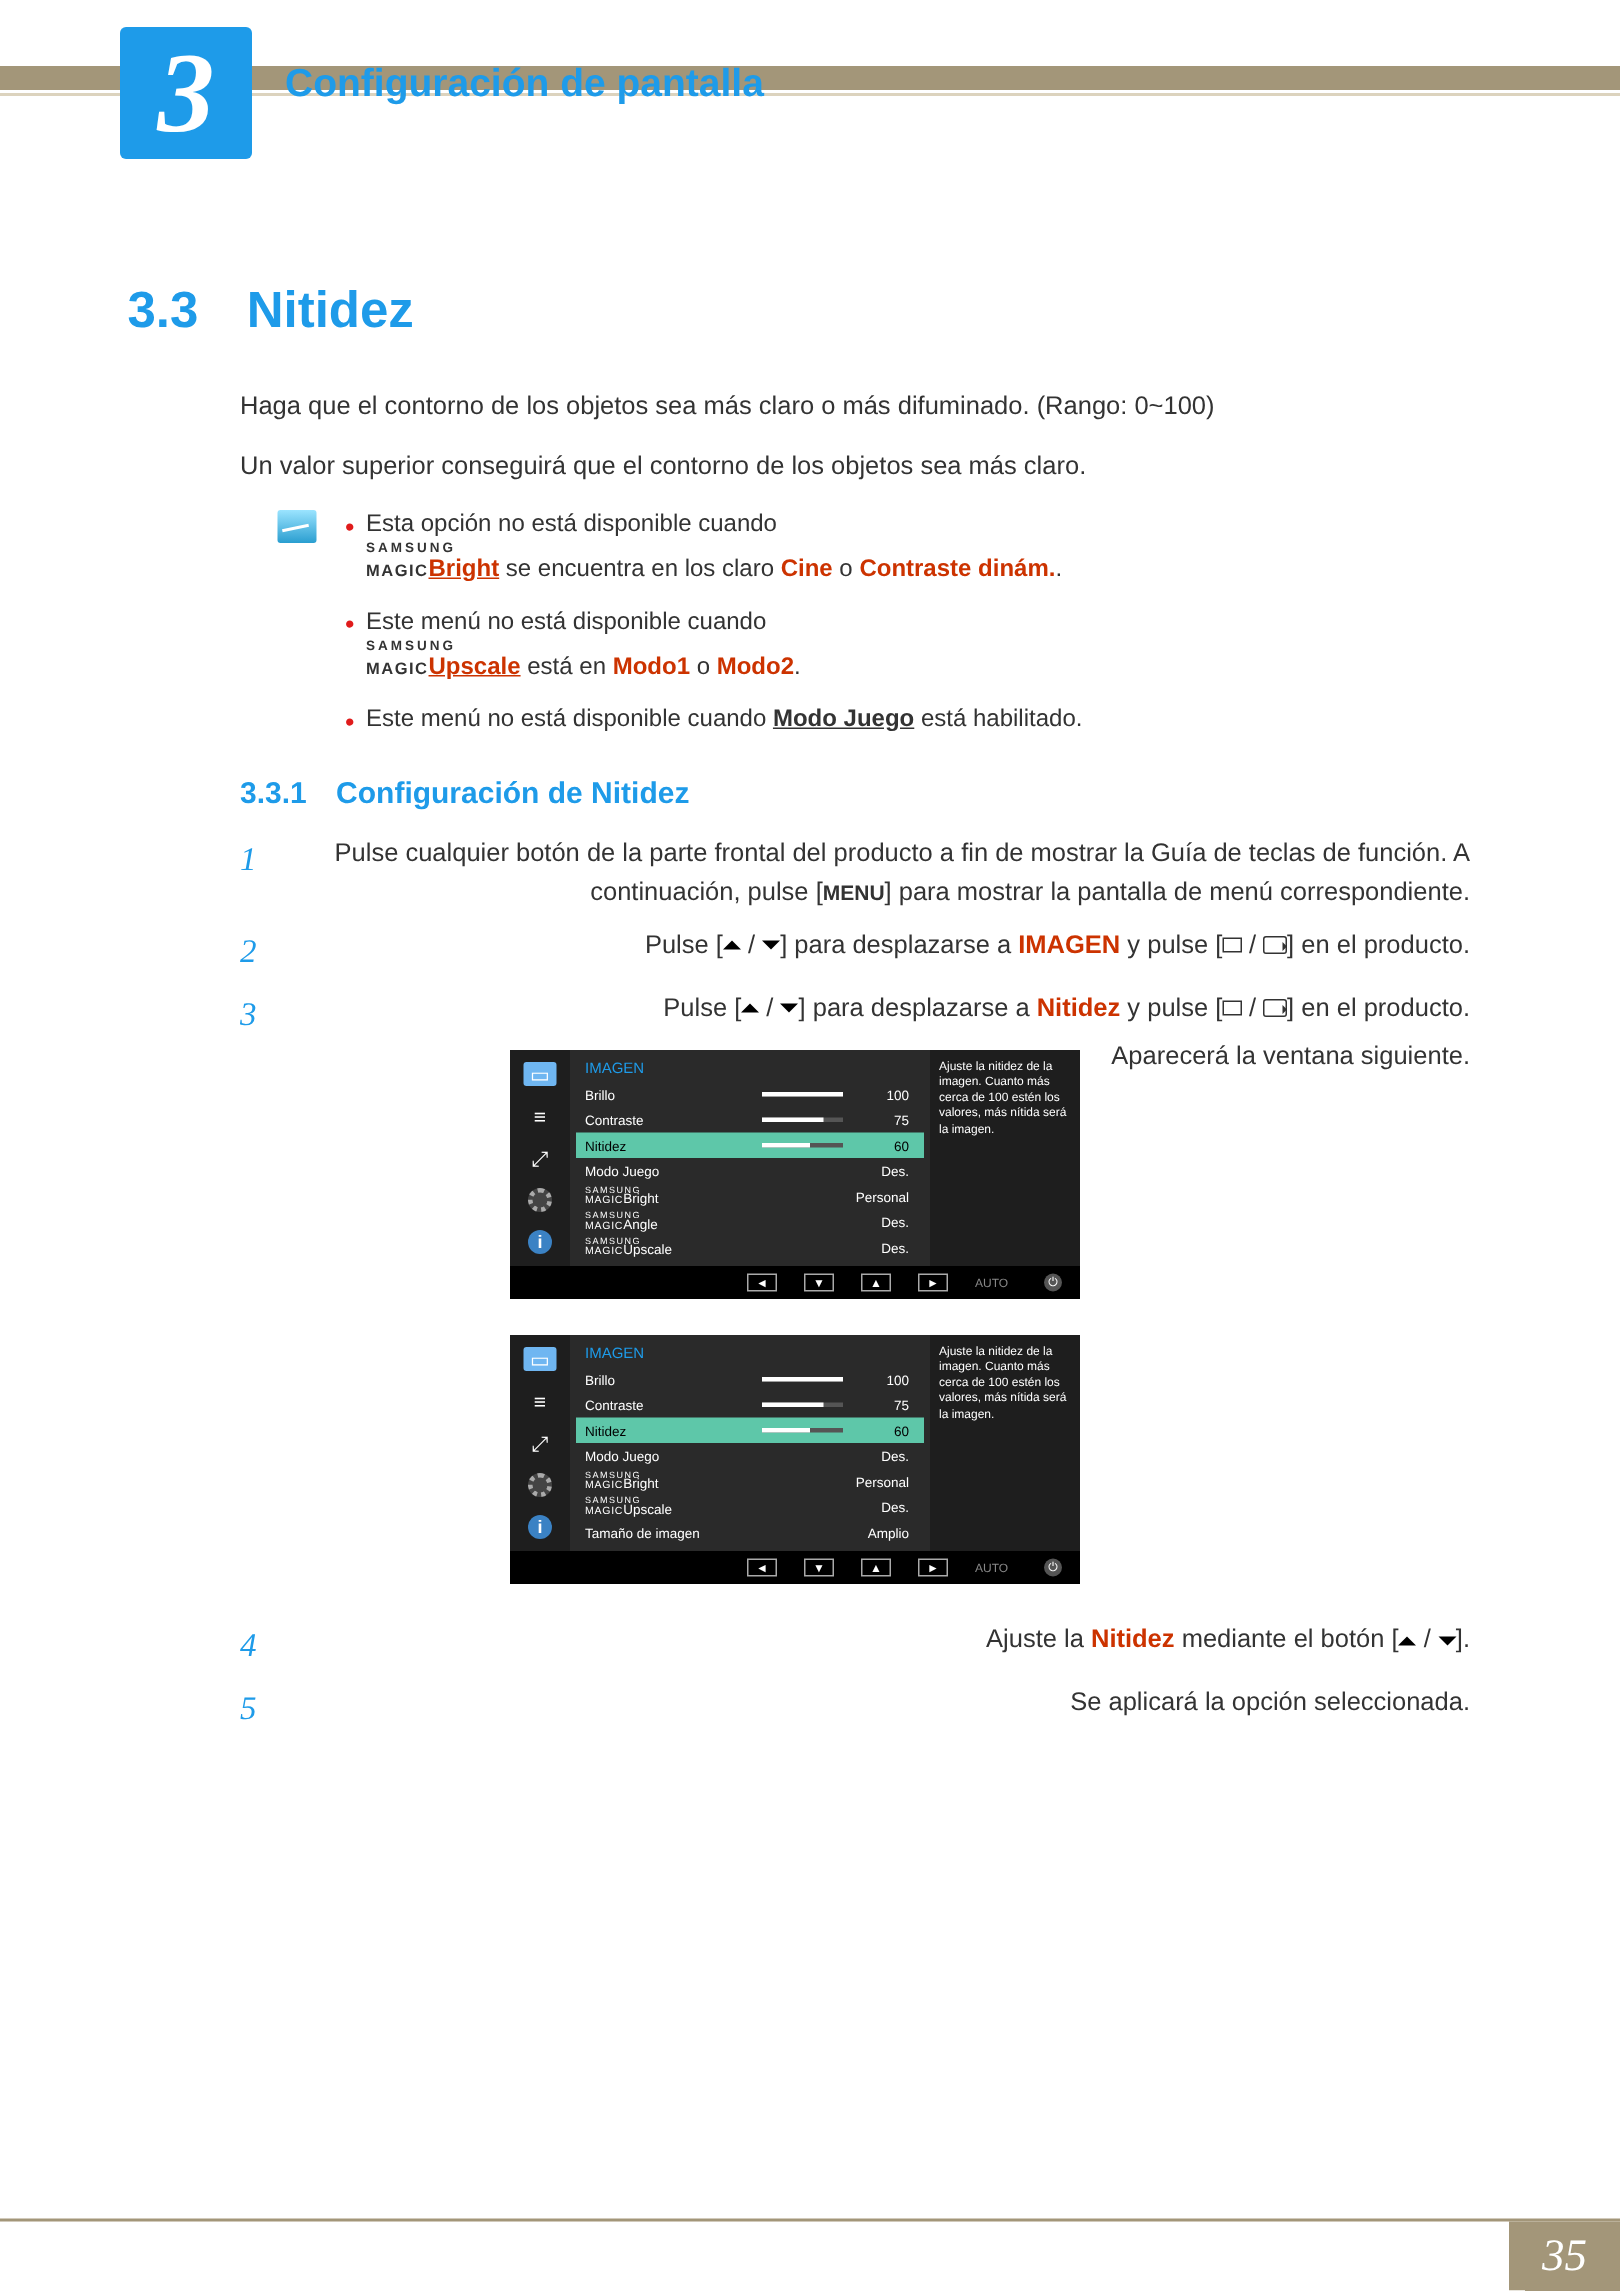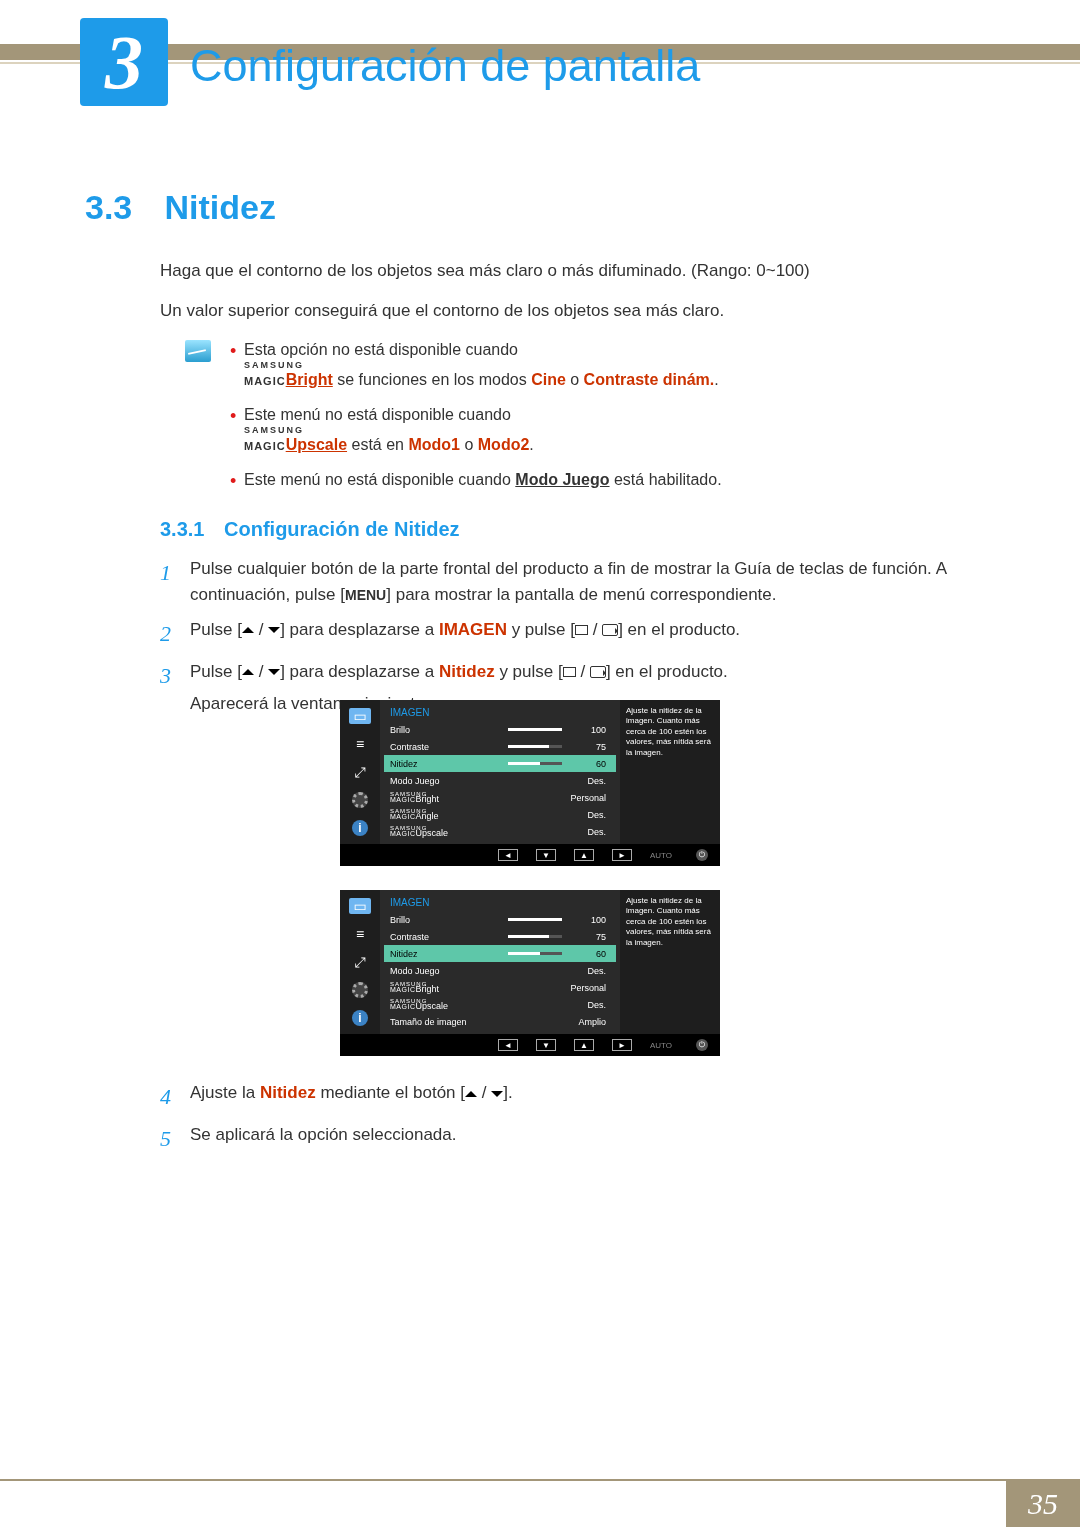--- a/index.html
+++ b/index.html
@@ -31,22 +31,22 @@
     font-weight: bold;
     text-align: center;
     line-height: 88px;
     font-style: italic;
     font-family: "Times New Roman", serif;
   }
   .chapter-title {
     position: absolute;
     top: 40px; left: 190px;
     color: #1e9be9;
-    font-size: 45px;
-    font-weight: 400;
+    font-size: 26px;
+    font-weight: 700;
   }
   .section { position: absolute; left: 85px; right: 85px; }
   .section-num {
     color: #1e9be9; font-size: 34px; font-weight: bold; display: inline-block; width: 75px;
   }
   .section-title {
     color: #1e9be9; font-size: 34px; font-weight: bold;
   }
   .body-text { position: absolute; left: 160px; right: 100px; font-size: 17px; color: #333; line-height: 1.5; }
   .note-icon {
@@ -58,21 +58,21 @@
   .note-list { position: absolute; left: 230px; right: 100px; font-size: 16px; color: #333; line-height: 1.55; }
   .note-list li { margin-bottom: 10px; list-style: none; padding-left: 14px; position: relative; }
   .note-list li::before { content: "•"; position: absolute; left: 0; color: #e01b1b; font-size: 18px; }
   .hl { color: #cc3300; font-weight: bold; }
   .uline { text-decoration: underline; }
   .sub-h { position: absolute; left: 160px; color: #1e9be9; font-size: 20px; font-weight: bold; }
   .sub-h .n { margin-right: 14px; }
   .steps { position: absolute; left: 160px; right: 100px; }
   .step { display: flex; margin-bottom: 8px; font-size: 17px; line-height: 1.55; }
   .step .num { width: 30px; flex: none; color: #1e9be9; font-style: italic; font-size: 22px; font-family: "Times New Roman", serif; }
-  .step .txt { flex: 1; }
+  .step .txt { flex: 1; text-align: right; }
   .tri-up, .tri-down, .tri-left, .tri-right { display:inline-block;width:0;height:0;vertical-align:middle;}
   .tri-up{border:6px solid transparent;border-bottom-color:#000;transform:translateY(-3px);}
   .tri-down{border:6px solid transparent;border-top-color:#000;transform:translateY(3px);}
   .menu-kw{font-weight:bold;font-size:14px;}
   .rect-ico{display:inline-block;width:13px;height:10px;border:1.5px solid #333;vertical-align:middle;}
   .ret-ico{display:inline-block;width:16px;height:12px;border:1.5px solid #333;border-radius:2px;vertical-align:middle;position:relative;}
   .ret-ico::after{content:"";position:absolute;right:-4px;top:3px;width:0;height:0;border:3px solid transparent;border-left-color:#333;}
   .magic-label{font-size:11px;letter-spacing:1px;font-weight:bold;vertical-align:baseline;}
   .magic-sub{font-size:9px;letter-spacing:2px;display:block;line-height:0.6;}
 
@@ -119,21 +119,21 @@
 </div>
 
 <div class="body-text" style="top:258px">Haga que el contorno de los objetos sea más claro o más difuminado. (Rango: 0~100)</div>
 <div class="body-text" style="top:298px">Un valor superior conseguirá que el contorno de los objetos sea más claro.</div>
 
 <div class="note-icon" style="top:340px"></div>
 <ul class="note-list" style="top:338px">
   <li>
     <span>Esta opción no está disponible cuando </span>
     <span class="magic-label"><span class="magic-sub">SAMSUNG</span><span>MAGIC</span></span><span class="hl uline">Bright</span>
-    <span> se funciones en los modos </span><span class="hl">Cine</span><span> o </span><span class="hl">Contraste dinám.</span><span>.</span>
+    <span> se encuentra en los claro </span><span class="hl">Cine</span><span> o </span><span class="hl">Contraste dinám.</span><span>.</span>
   </li>
   <li>
     <span>Este menú no está disponible cuando </span>
     <span class="magic-label"><span class="magic-sub">SAMSUNG</span><span>MAGIC</span></span><span class="hl uline">Upscale</span>
     <span> está en </span><span class="hl">Modo1</span><span> o </span><span class="hl">Modo2</span><span>.</span>
   </li>
   <li>
     <span>Este menú no está disponible cuando </span><span class="uline" style="font-weight:bold">Modo Juego</span><span> está habilitado.</span>
   </li>
 </ul>

